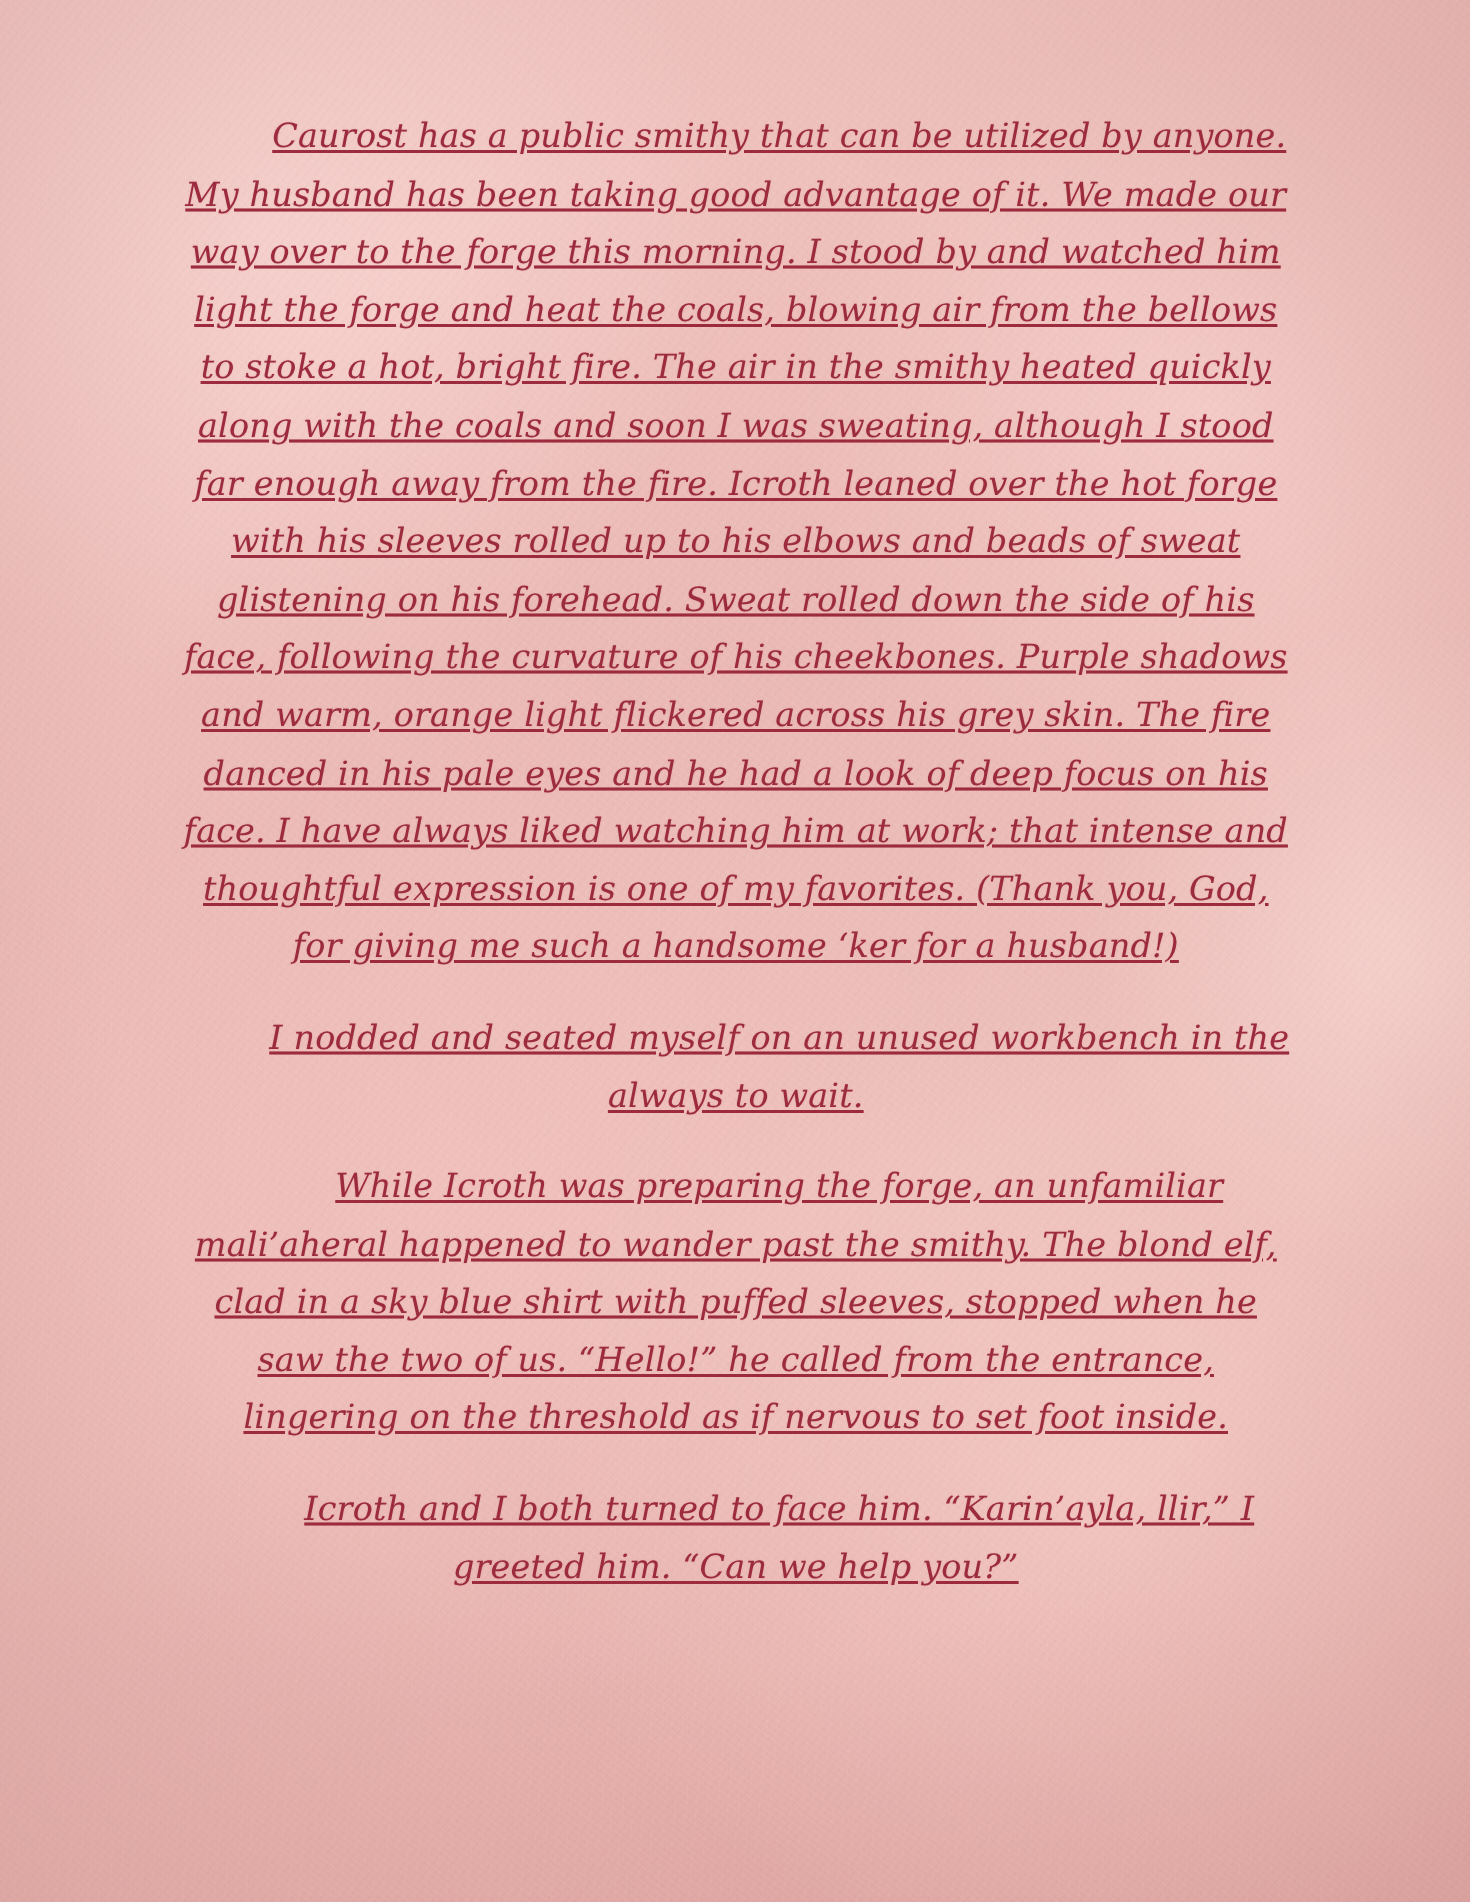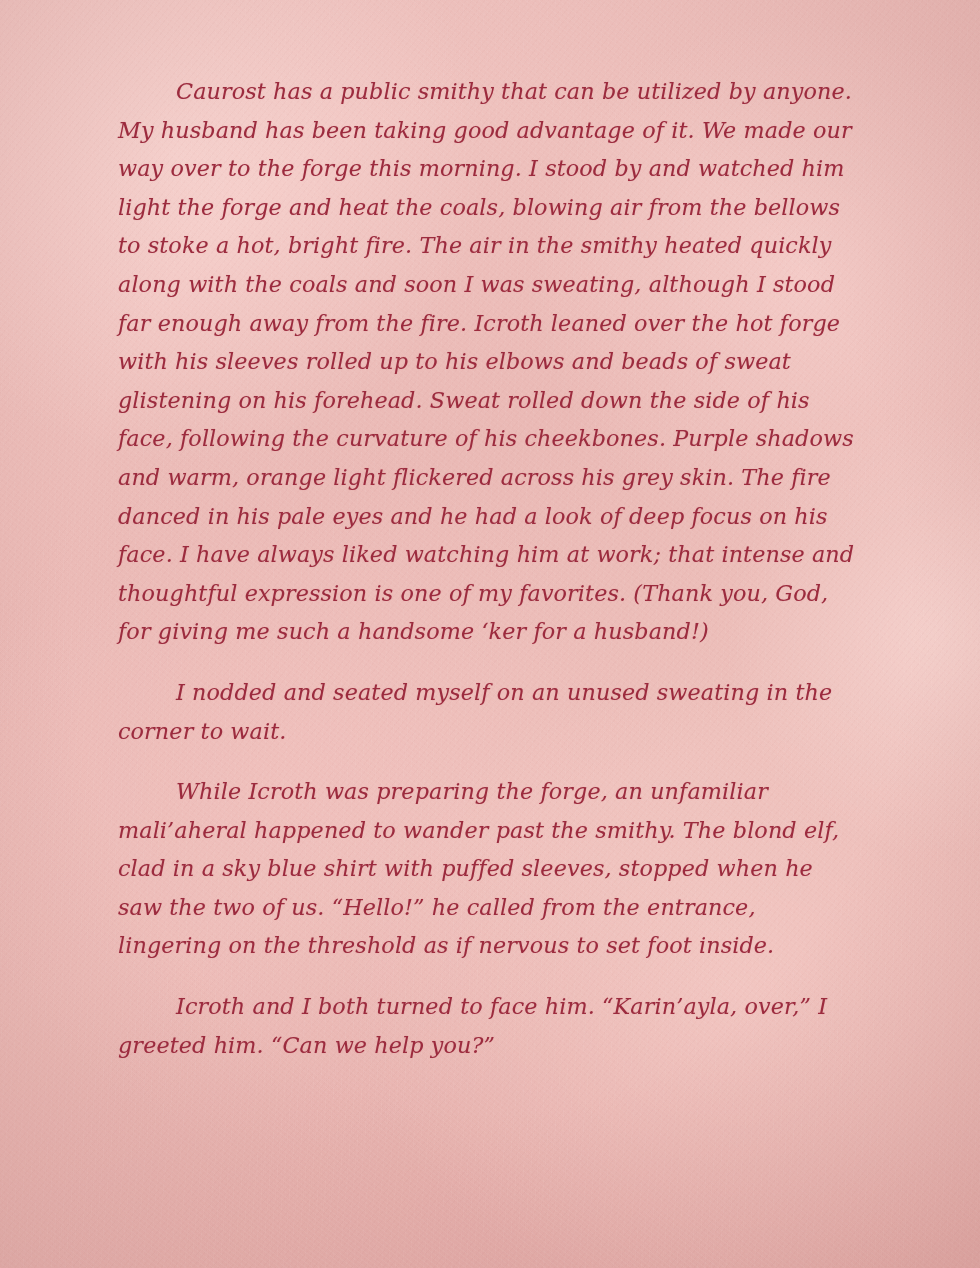--- a/index.html
+++ b/index.html
@@ -66,27 +66,28 @@
 
   .para {
     margin: 0 0 22px 0;
     text-indent: 58px;
     font-family: "DejaVu Serif", serif;
     font-style: italic;
     font-size: 22.3px;
     line-height: 38.6px;
     color: #9c2b3e;
     letter-spacing: 0.1px;
-    text-align: left;
+    text-align: center;
     text-shadow: 0 0 1px rgba(156,43,62,0.25);
+    text-decoration: underline;
   }
 </style>
 </head>
 <body>
 
 <div id="page">
   <div id="text-body">
     <p class="para">Caurost has a public smithy that can be utilized by anyone. My husband has been taking good advantage of it. We made our way over to the forge this morning. I stood by and watched him light the forge and heat the coals, blowing air from the bellows to stoke a hot, bright fire. The air in the smithy heated quickly along with the coals and soon I was sweating, although I stood far enough away from the fire. Icroth leaned over the hot forge with his sleeves rolled up to his elbows and beads of sweat glistening on his forehead. Sweat rolled down the side of his face, following the curvature of his cheekbones. Purple shadows and warm, orange light flickered across his grey skin. The fire danced in his pale eyes and he had a look of deep focus on his face. I have always liked watching him at work;  that intense and thoughtful expression is one of my favorites. (Thank you, God, for giving me such a handsome ‘ker for a husband!)</p>
-    <p class="para">I nodded and seated myself on an unused sweating in the corner to wait.</p>
+    <p class="para">I nodded and seated myself on an unused workbench in the always to wait.</p>
     <p class="para">While Icroth was preparing the forge, an unfamiliar mali’aheral happened to wander past the smithy. The blond elf, clad in a sky blue shirt with puffed sleeves, stopped when he saw the two of us. “Hello!” he called from the entrance, lingering on the threshold as if nervous to set foot inside.</p>
-    <p class="para">Icroth and I both turned to face him. “Karin’ayla, over,” I greeted him. “Can we help you?”</p>
+    <p class="para">Icroth and I both turned to face him. “Karin’ayla, llir,” I greeted him. “Can we help you?”</p>
   </div>
 </div>
 
 </body></html>

